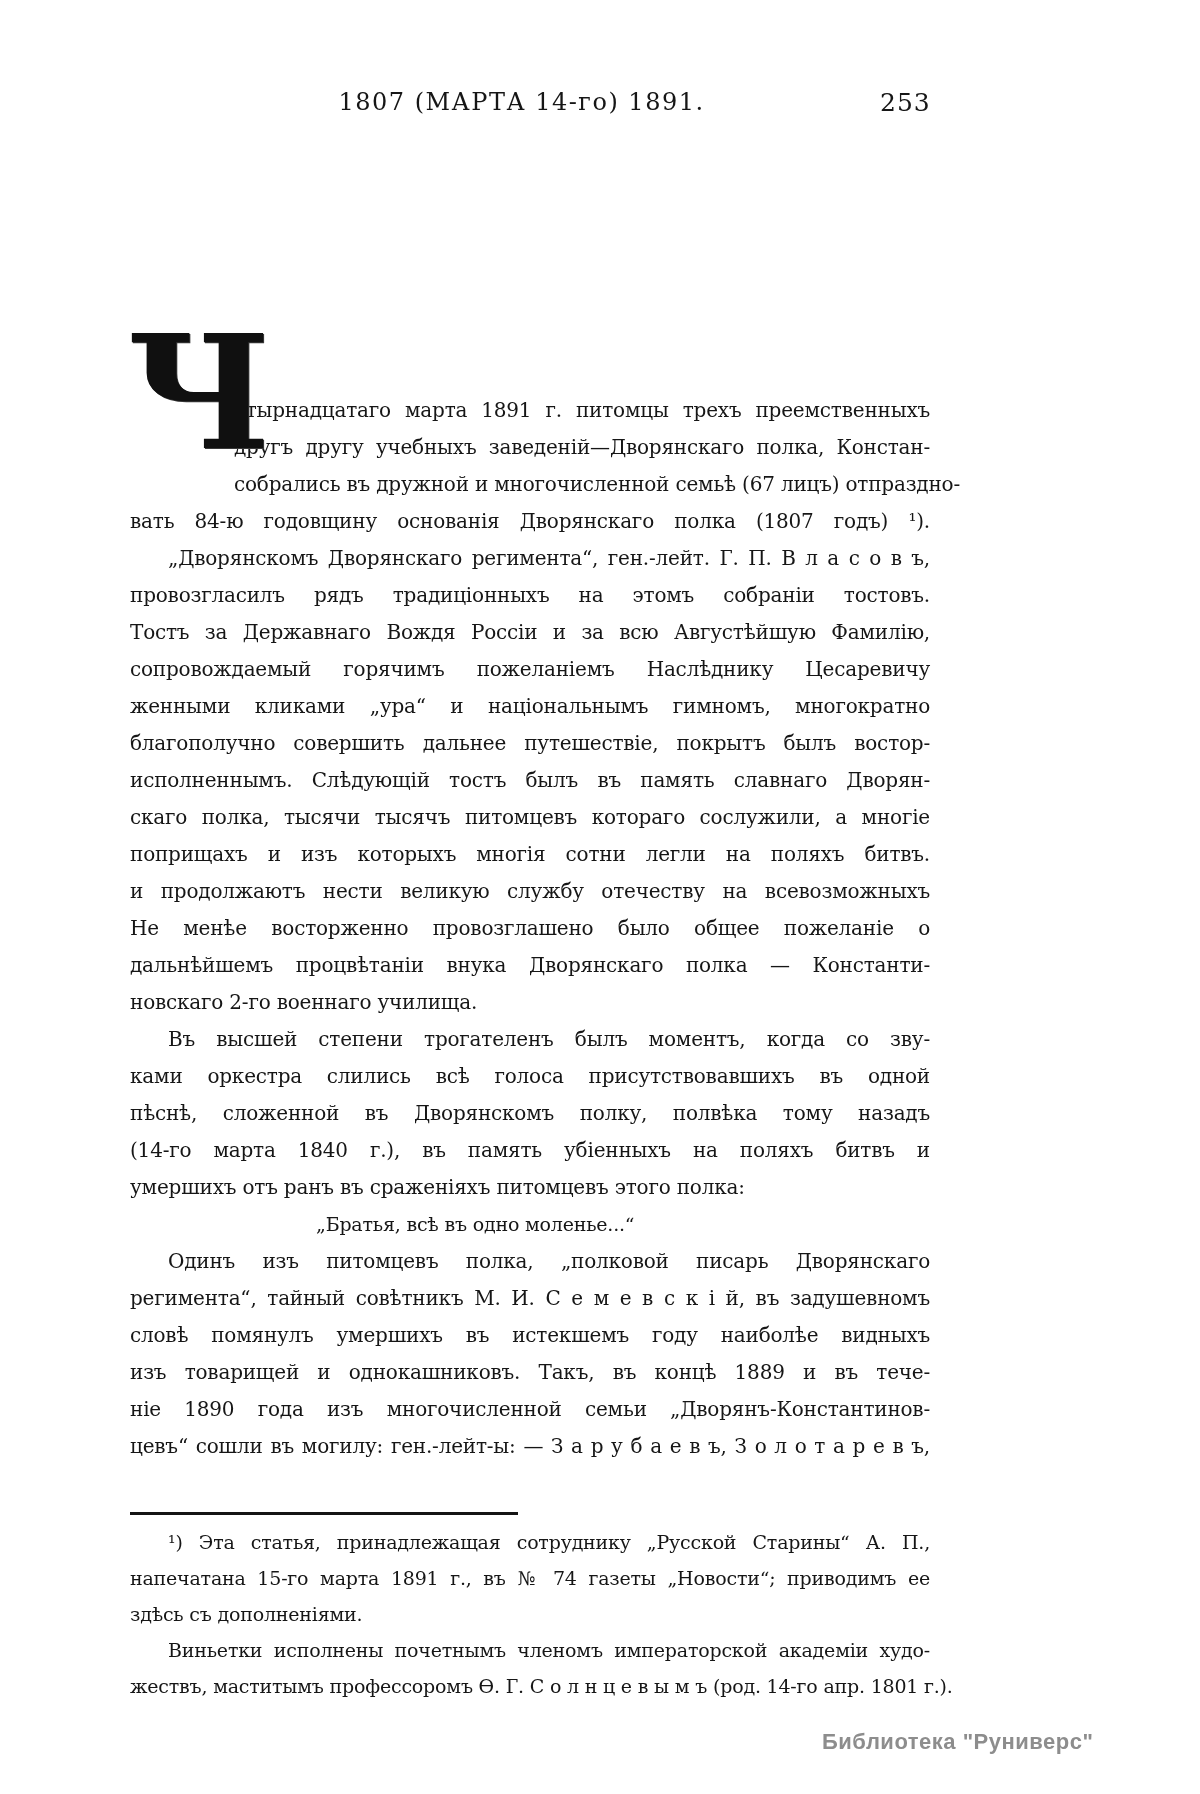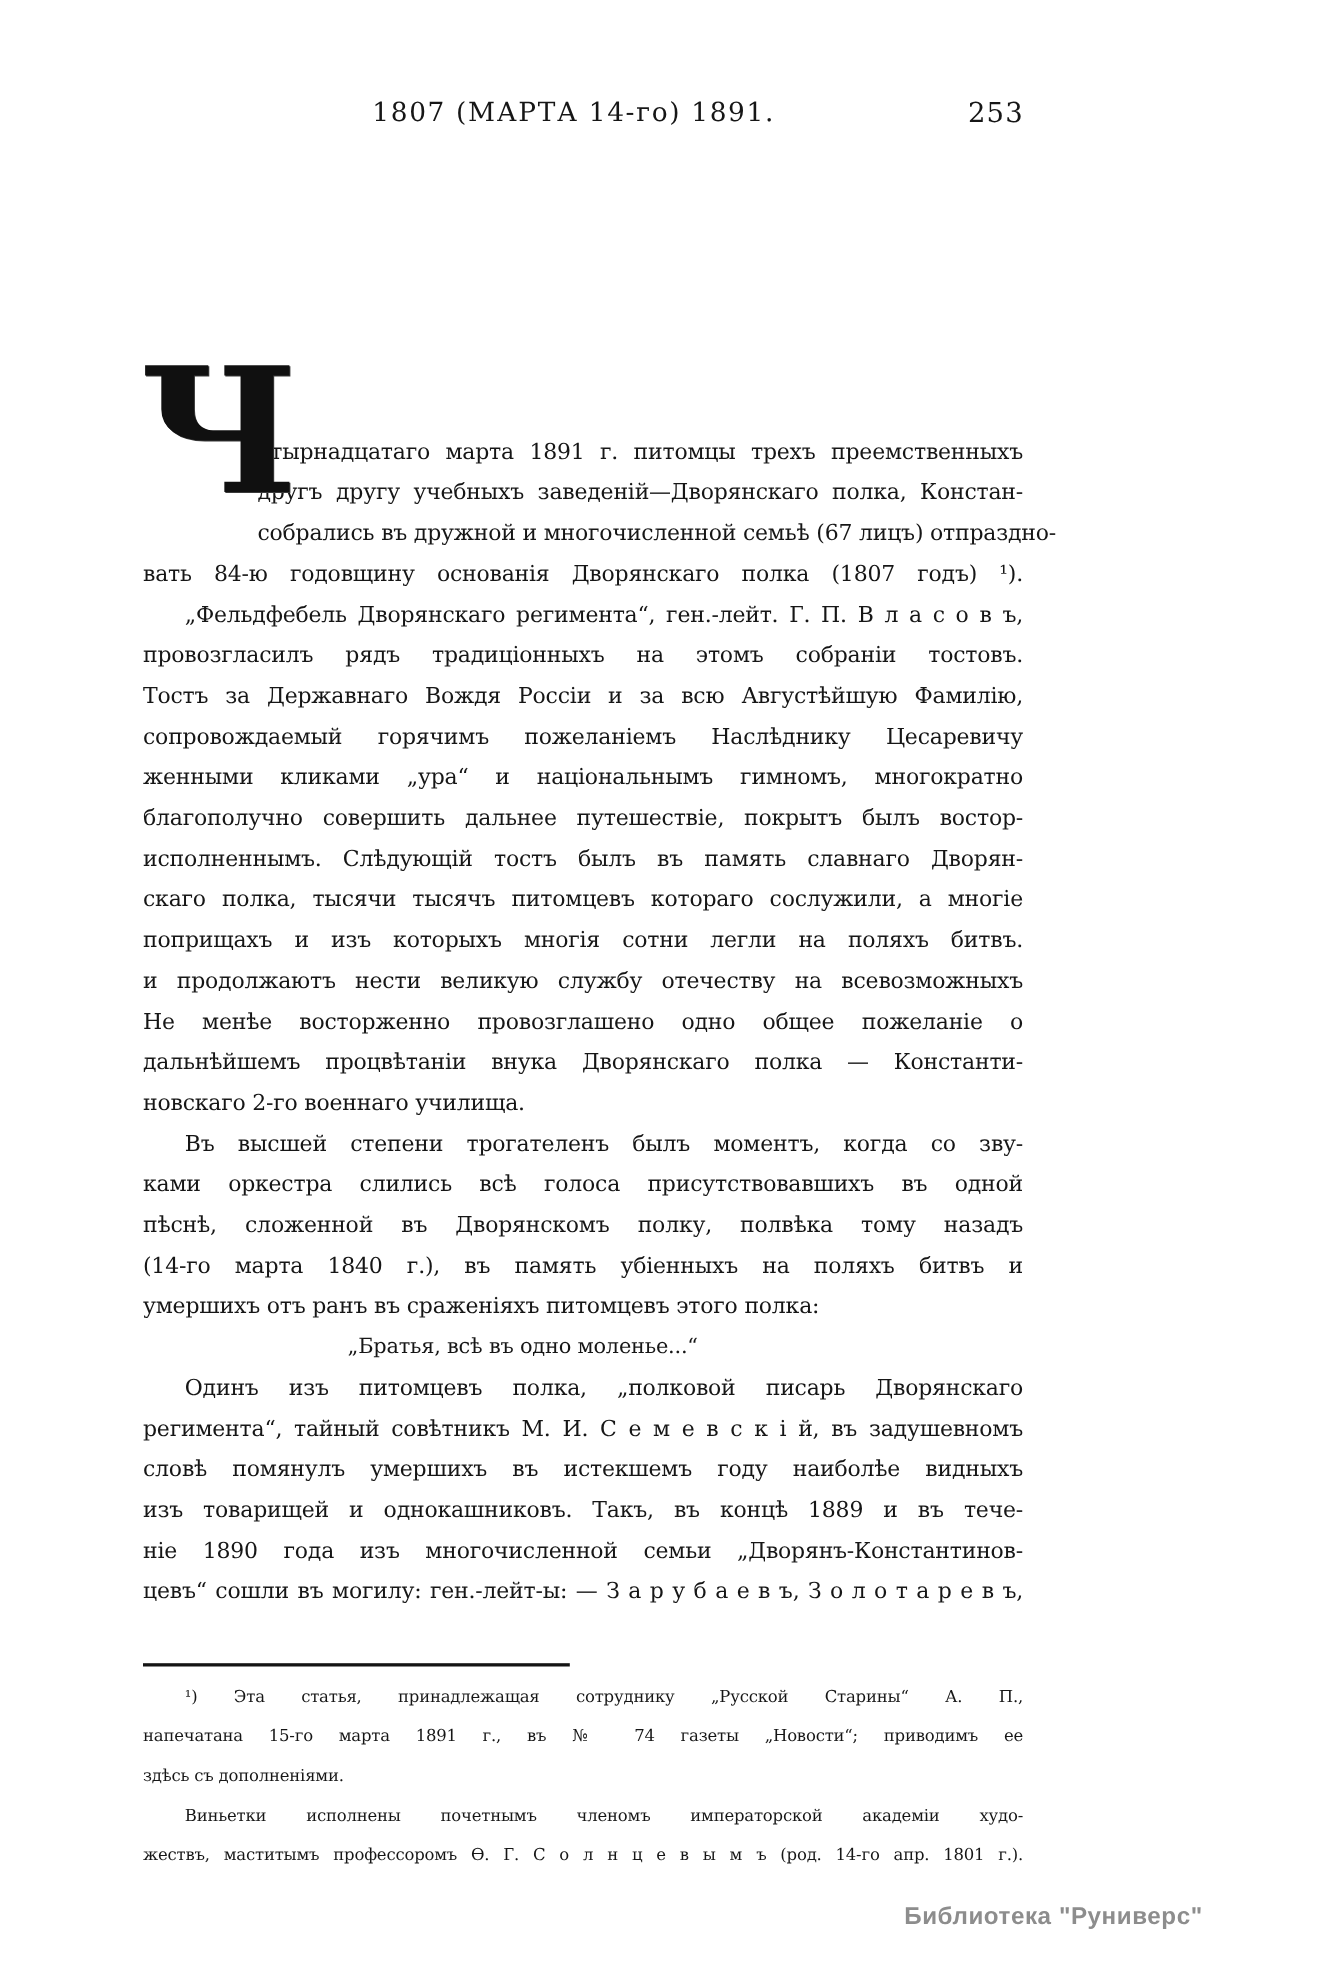--- a/index.html
+++ b/index.html
@@ -85,21 +85,21 @@
     left: 130px;
     width: 388px;
     height: 3px;
     background: #141414;
   }
   .footnote {
     position: absolute;
     top: 1524px;
     left: 130px;
     width: 800px;
-    font-size: 15px;
+    font-size: 19px;
     line-height: 36px;
     letter-spacing: -0.2px;
   }
 
   .watermark {
     position: absolute;
     top: 1729px;
     left: 822px;
     font-family: "Liberation Sans", sans-serif;
     font-weight: 700;
@@ -122,31 +122,31 @@
       <div class="para">
         <span class="dropcap">
           <span class="dropcap-glyph">Ч</span>
         </span>
         <div class="line">етырнадцатаго марта 1891 г. питомцы трехъ преемственныхъ</div>
         <div class="line">другъ другу учебныхъ заведеній—Дворянскаго полка, Констан-</div>
         <div class="line">собрались въ дружной и многочисленной семьѣ (67 лицъ) отпраздно-</div>
         <div class="line">вать 84-ю годовщину основанія Дворянскаго полка (1807 годъ) ¹).</div>
       </div>
       <div class="para">
-        <div class="line indent">„Фельдфебель Дворянскаго регимента“, ген.-лейт. Г. П. В л а с о в ъ,</div>
+        <div class="line indent">„Дворянскомъ Дворянскаго регимента“, ген.-лейт. Г. П. В л а с о в ъ,</div>
         <div class="line">провозгласилъ рядъ традиціонныхъ на этомъ собраніи тостовъ.</div>
         <div class="line">Тостъ за Державнаго Вождя Россіи и за всю Августѣйшую Фамилію,</div>
         <div class="line">сопровождаемый горячимъ пожеланіемъ Наслѣднику Цесаревичу</div>
         <div class="line">женными кликами „ура“ и національнымъ гимномъ, многократно</div>
         <div class="line">благополучно совершить дальнее путешествіе, покрытъ былъ востор-</div>
         <div class="line">исполненнымъ. Слѣдующій тостъ былъ въ память славнаго Дворян-</div>
         <div class="line">скаго полка, тысячи тысячъ питомцевъ котораго сослужили, а многіе</div>
         <div class="line">поприщахъ и изъ которыхъ многія сотни легли на поляхъ битвъ.</div>
         <div class="line">и продолжаютъ нести великую службу отечеству на всевозможныхъ</div>
-        <div class="line">Не менѣе восторженно провозглашено одно общее пожеланіе о</div>
+        <div class="line">Не менѣе восторженно провозглашено было общее пожеланіе о</div>
         <div class="line">дальнѣйшемъ процвѣтаніи внука Дворянскаго полка — Константи-</div>
         <div class="line no-fill">новскаго 2-го военнаго училища.</div>
       </div>
       <div class="para">
         <div class="line indent">Въ высшей степени трогателенъ былъ моментъ, когда со зву-</div>
         <div class="line">ками оркестра слились всѣ голоса присутствовавшихъ въ одной</div>
         <div class="line">пѣснѣ, сложенной въ Дворянскомъ полку, полвѣка тому назадъ</div>
         <div class="line">(14-го марта 1840 г.), въ память убіенныхъ на поляхъ битвъ и</div>
         <div class="line no-fill">умершихъ отъ ранъ въ сраженіяхъ питомцевъ этого полка:</div>
       </div>

